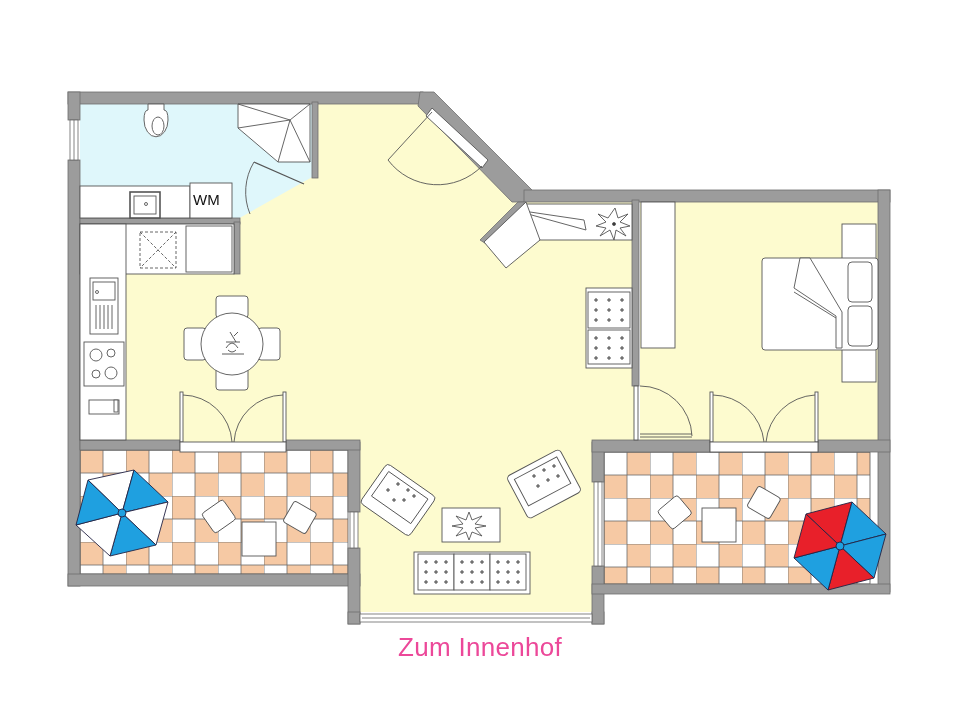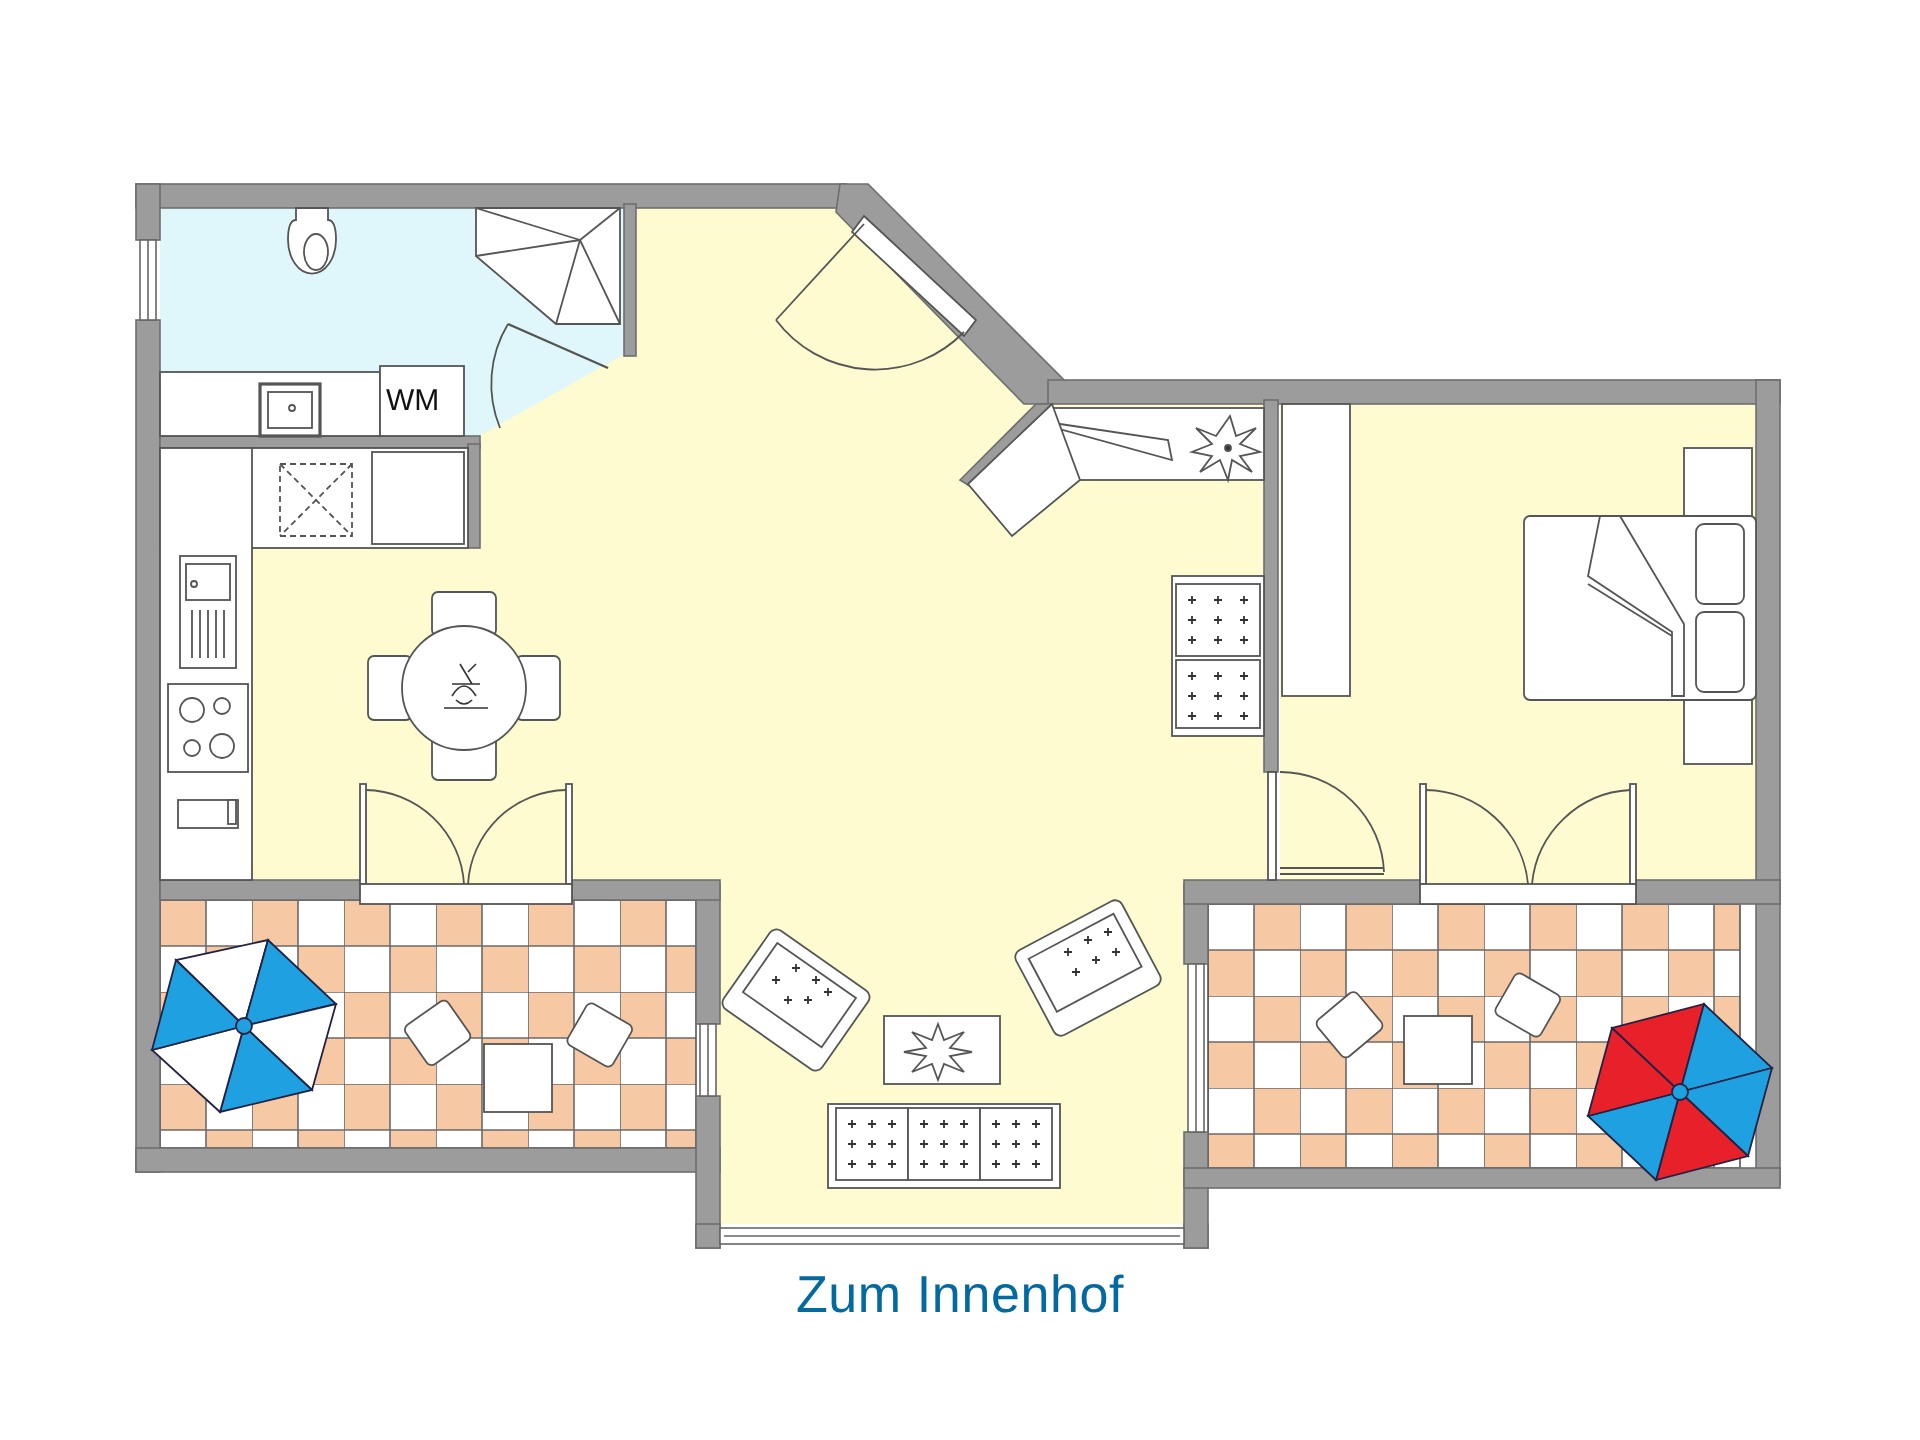--- a/index.html
+++ b/index.html
@@ -1,18 +1,18 @@
 <!DOCTYPE html>
 <html><head>
 <meta charset="utf-8">
 <style>
   html, body { margin: 0; padding: 0; background: #ffffff; }
   body { width: 960px; height: 720px; position: relative; overflow: hidden; font-family: "Liberation Sans", sans-serif; }
   #plan { position: absolute; left: 0; top: 0; width: 960px; height: 720px; }
-  .caption { position: absolute; left: 0; width: 960px; top: 632px; text-align: center; font-size: 26px; color: #0369a1; font-family: "Liberation Sans", sans-serif; letter-spacing: 0.3px; }
+  .caption { position: absolute; left: 0; width: 960px; top: 632px; text-align: center; font-size: 26px; color: #ec4899; font-family: "Liberation Sans", sans-serif; letter-spacing: 0.3px; }
   .wm-label { font-family: "Liberation Sans", sans-serif; font-size: 15px; fill: #111; }
 </style>
 </head>
 <body>
 
 <svg id="plan" viewBox="0 0 960 720" xmlns="http://www.w3.org/2000/svg">
   <defs>
     <pattern id="tiles" x="80" y="450" width="46" height="46" patternUnits="userSpaceOnUse">
       <rect x="0" y="0" width="23" height="23" fill="#f6c9a4"></rect>
       <rect x="23" y="0" width="23" height="23" fill="#ffffff"></rect>

